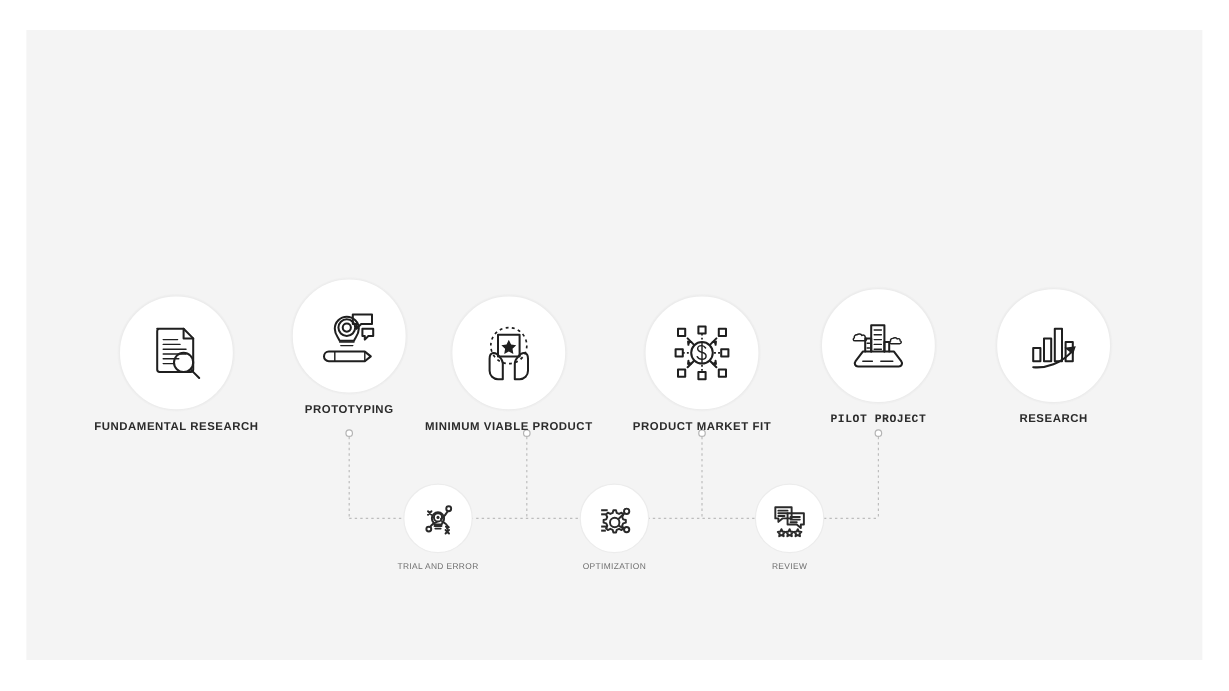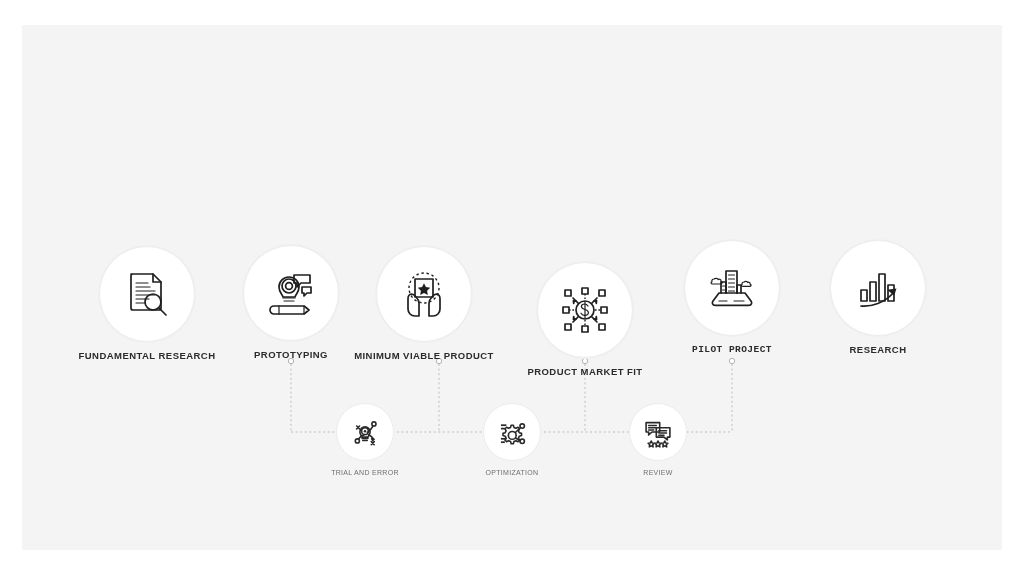--- a/index.html
+++ b/index.html
@@ -149,21 +149,21 @@
           <line x1="17" y1="33" x2="30" y2="33"></line>
           <line x1="17" y1="37" x2="26" y2="37"></line>
         </g>
         <circle class="ico" cx="34" cy="36" r="8"></circle>
         <line class="ico" x1="40" y1="42" x2="47" y2="49"></line>
       </svg>
     </div>
     <div class="label">FUNDAMENTAL RESEARCH</div>
   </div>
 
-  <div class="node node-main" style="left:243px; top:245px; width:96px; height:96px;">
+  <div class="node node-main" style="left:243px; top:232px; width:96px; height:96px;">
     <div class="circle">
       <svg class="icon-main" viewBox="0 0 56 56">
         <path class="ico" d="M16 22 a10 10 0 1 1 20 0 c0 5 -3 7 -4 10 h-12 c-1 -3 -4 -5 -4 -10 z"></path>
         <circle class="ico" cx="26" cy="21" r="7"></circle>
         <circle class="ico" cx="26" cy="21" r="3.4"></circle>
         <path class="ico-thin" d="M20 33 h12 M21 36 h10"></path>
         <path class="ico" d="M31 10 h16 v8 h-9 l-4 4 v-4 h-3 z"></path>
         <path class="ico" d="M39 22 h9 v6 h-4 l-3 3 v-3 h-2 z"></path>
         <path class="ico" d="M11 41 h30 l5 4 -5 4 H11 a4 4 0 0 1 0 -8 z"></path>
         <path class="ico-thin" d="M16 41 v8 M41 41 v8"></path>
@@ -178,21 +178,21 @@
         <circle cx="28" cy="22" r="15" fill="none" stroke="#1f1f1f" stroke-width="1.4" stroke-dasharray="2.4 2.8"></circle>
         <rect class="ico" x="19" y="13" width="18" height="18"></rect>
         <path class="ico-f" d="M28 17.2 l1.9 3.9 4.3 .6 -3.1 3 .7 4.3 -3.8 -2 -3.8 2 .7 -4.3 -3.1 -3 4.3 -.6 z"></path>
         <path class="ico" d="M20 31 c-3 -4 -8 -4 -8 2 v10 c0 4 3 7 7 7 h4 V37 c0 -3 -1 -4 -3 -6 z"></path>
         <path class="ico" d="M36 31 c3 -4 8 -4 8 2 v10 c0 4 -3 7 -7 7 h-4 V37 c0 -3 1 -4 3 -6 z"></path>
       </svg>
     </div>
     <div class="label">MINIMUM VIABLE PRODUCT</div>
   </div>
 
-  <div class="node node-main" style="left:537px; top:262px; width:96px; height:96px;">
+  <div class="node node-main" style="left:537px; top:246px; width:96px; height:96px;">
     <div class="circle">
       <svg class="icon-main" viewBox="0 0 56 56">
         <circle class="ico" cx="28" cy="28" r="9"></circle>
         <path class="ico-thin" d="M31 24 c-1 -1.6 -2.2 -2 -3.4 -2 -1.8 0 -3.2 1 -3.2 2.6 0 1.8 1.6 2.4 3.4 2.9 2 .5 3.6 1.2 3.6 3.1 0 1.8 -1.6 2.8 -3.6 2.8 -1.5 0 -2.9 -.6 -3.8 -2.2"></path>
         <line class="ico-thin" x1="28" y1="19.5" x2="28" y2="36.5"></line>
         <g class="ico">
           <rect x="8" y="8" width="6" height="6"></rect>
           <rect x="25" y="6" width="6" height="6"></rect>
           <rect x="42" y="8" width="6" height="6"></rect>
           <rect x="6" y="25" width="6" height="6"></rect>

